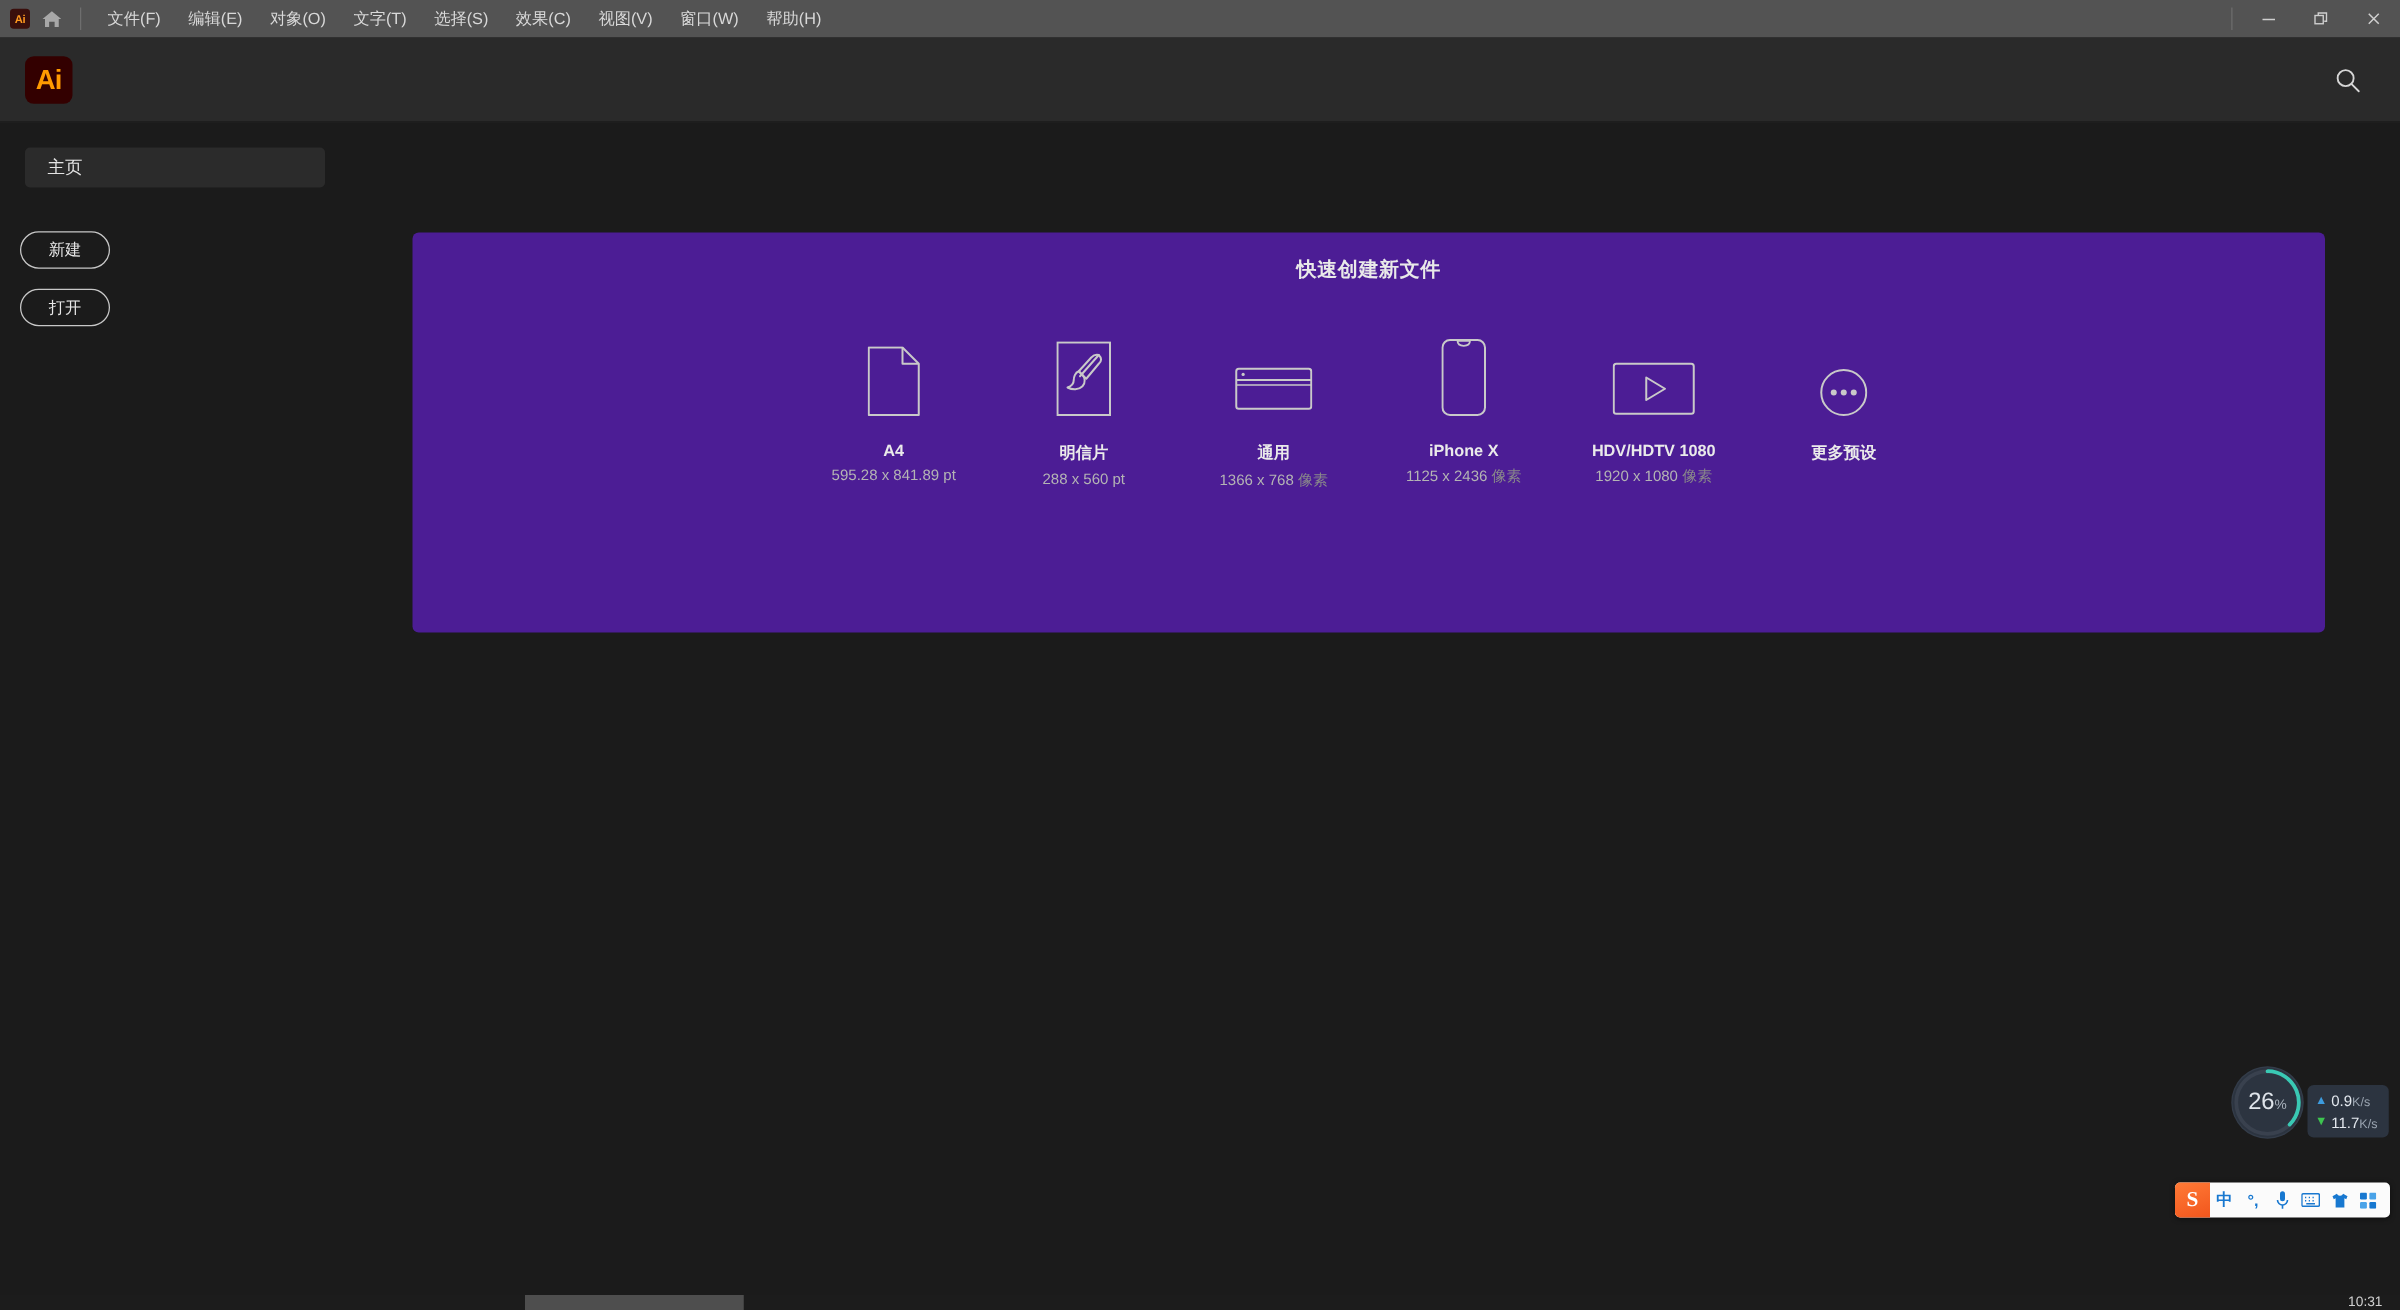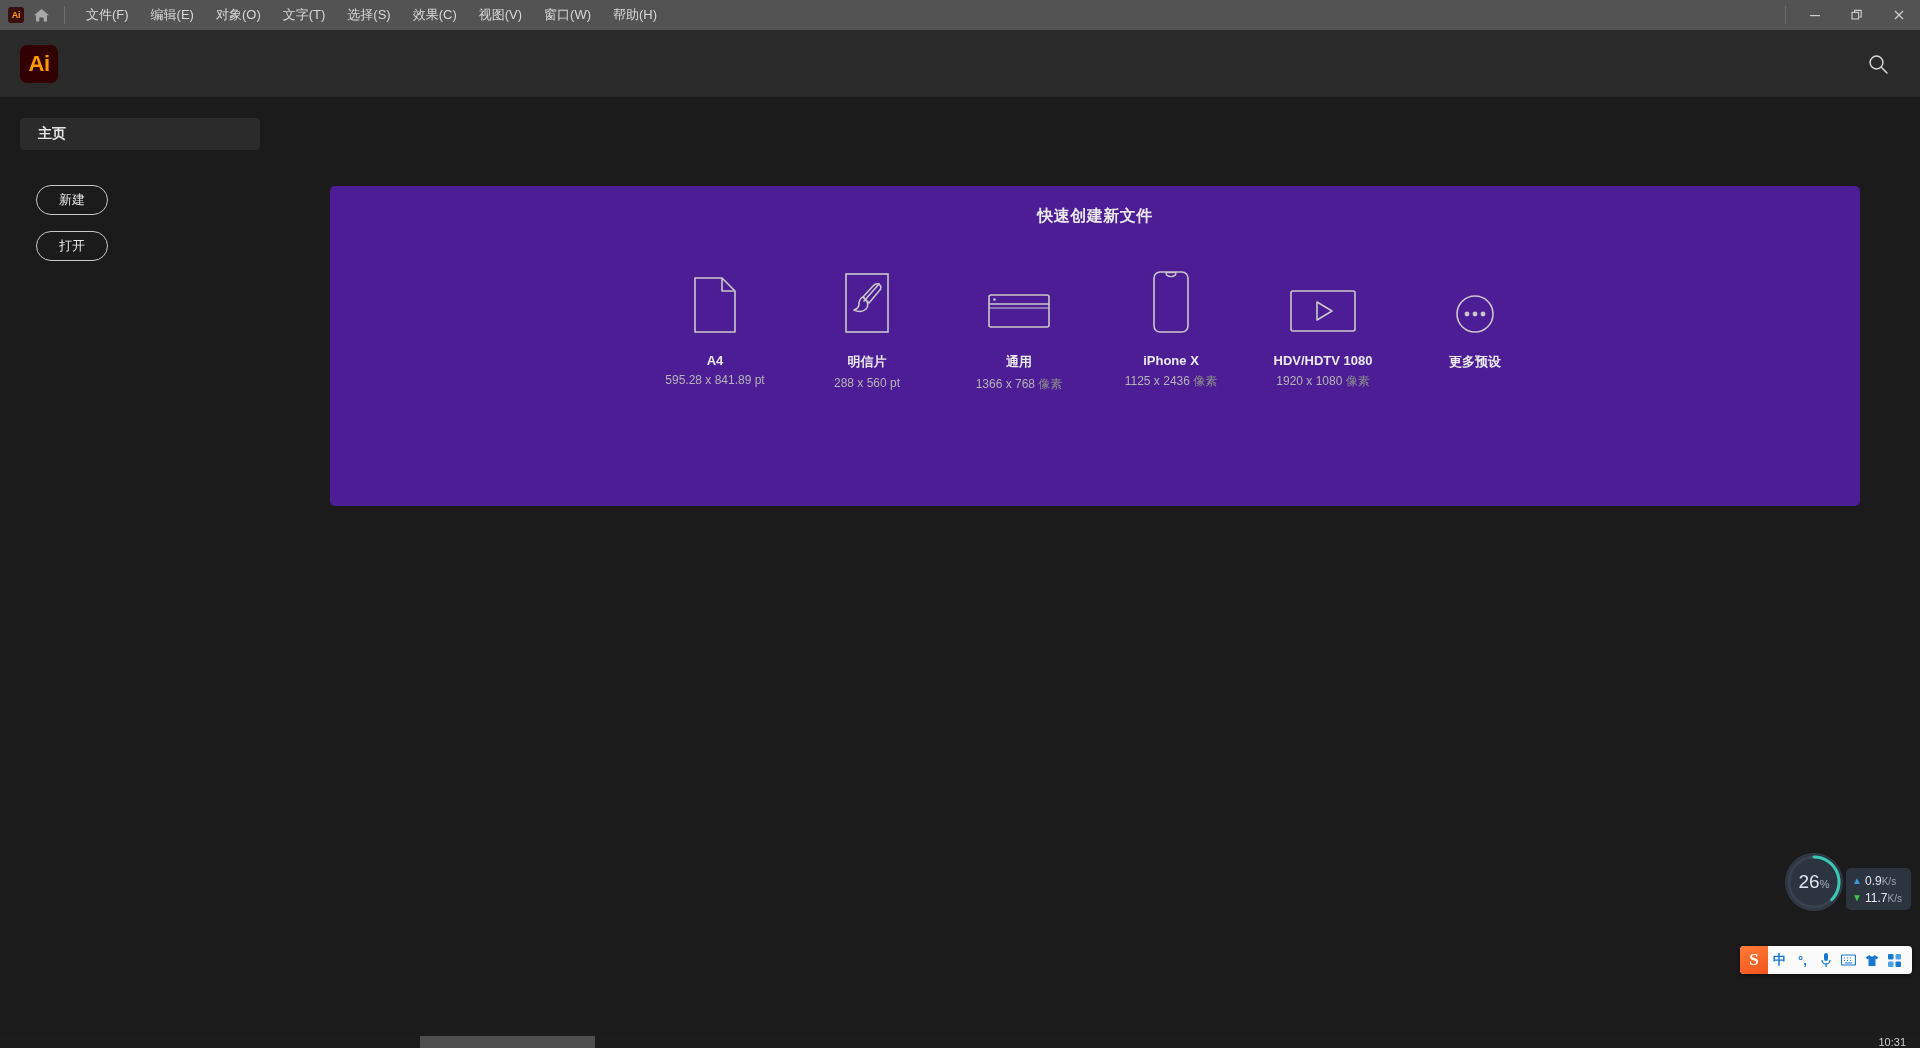--- a/index.html
+++ b/index.html
@@ -52,24 +52,24 @@
   .search-btn{
     margin-left:auto; margin-right:24px; width:36px; height:36px;
     display:flex; align-items:center; justify-content:center; cursor:pointer;
   }
 
   
   .sidebar{ position:absolute; left:0; top:98px; width:280px; }
   .nav-item{
     margin:20px 20px 0 20px; height:32px; border-radius:4px;
     display:flex; align-items:center; padding-left:18px;
-    color:#e3e3e3; font-size:14px;font-weight:bold;
+    color:#e3e3e3; font-size:14px;
   }
   .nav-item.active{ background:#2b2b2b; }
-  .pill-group{ margin-top:35px; padding-left:36px; }
+  .pill-group{ margin-top:35px; padding-left:16px; }
   .pill{
     width:72px; height:30px; border:1px solid #c8c8c8; border-radius:15px;
     background:transparent; color:#e8e8e8; font-size:13px;
     display:flex; align-items:center; justify-content:center;
     margin-bottom:16px; cursor:pointer;
     font-family:"Liberation Sans",sans-serif;
   }
 
   
   .panel{

